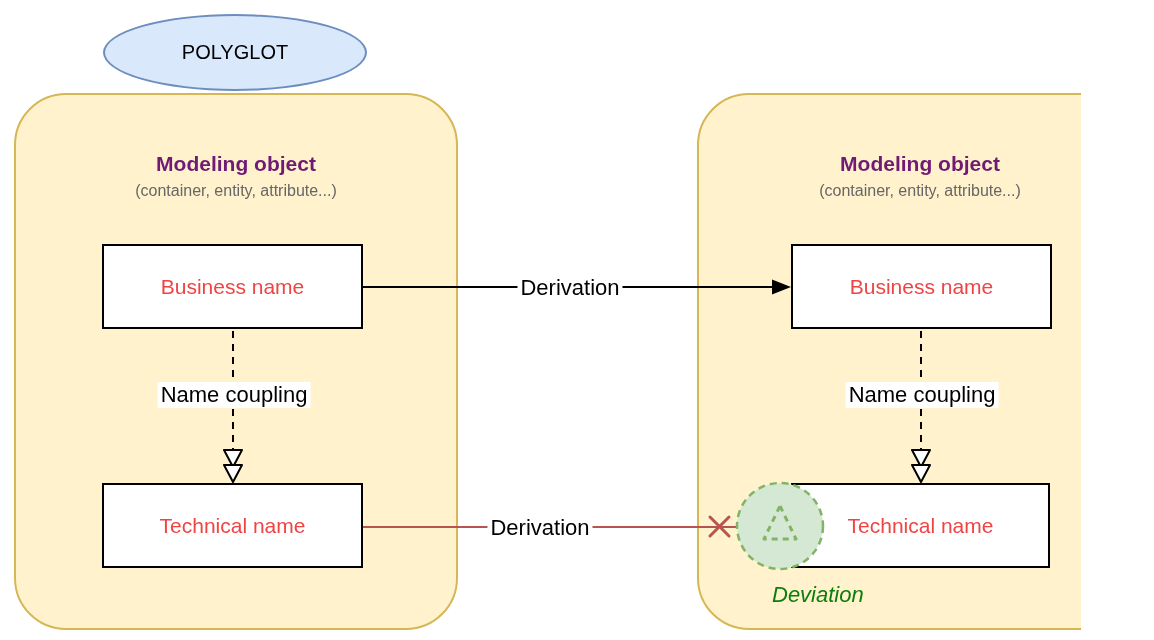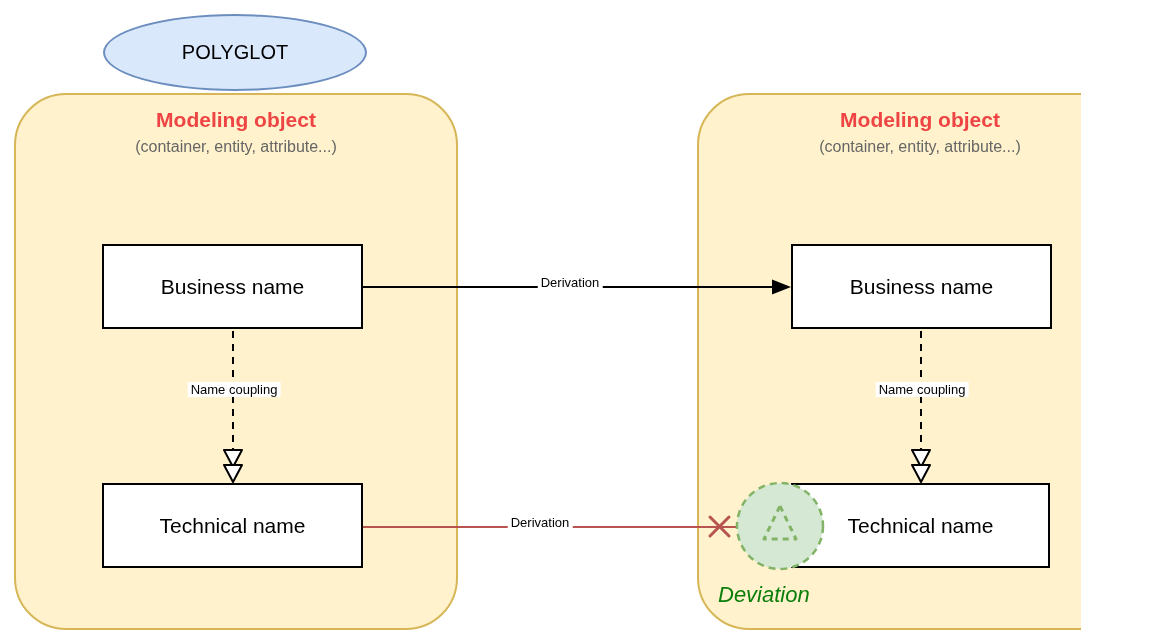--- a/index.html
+++ b/index.html
@@ -19,46 +19,46 @@
     background:#DAE8FC; border:2px solid #6C8EBF; border-radius:50%;
     display:flex; align-items:center; justify-content:center;
     font-size:20px; color:#000; z-index:2;
   }
   .badge.left  { left:103px; width:264px; }
   .badge.right { left:791px; width:260px; }
 
   .panel-title { position:absolute; top:106px; text-align:center; z-index:2; }
   .panel-title.left  { left:14px;  width:444px; }
   .panel-title.right { left:697px; width:446px; }
-  .panel-title .t1 { font-weight:bold; font-size:21px; color:#ef4444; line-height:28px; }
+  .panel-title .t1 { font-weight:bold; font-size:21px; color:#701a75; line-height:28px;margin-top:44px; }
   .panel-title .t2 { font-size:16px; color:#666666; line-height:25px; }
 
   .node {
     position:absolute; box-sizing:border-box; background:#ffffff;
     border:2px solid #000000; display:flex; align-items:center; justify-content:center;
-    font-size:21px; color:#000000; z-index:3;
+    font-size:21px; color:#ef4444; z-index:3;
   }
   #biz-left   { left:102px; top:244px; width:261px; height:85px; }
   #tech-left  { left:102px; top:483px; width:261px; height:85px; }
   #biz-right  { left:791px; top:244px; width:261px; height:85px; }
   #tech-right { left:791px; top:483px; width:259px; height:85px; }
 
   .edges-svg { position:absolute; left:0; top:0; z-index:5; pointer-events:none; }
 
   .edge-label {
     position:absolute; transform:translateX(-50%); background:#ffffff;
-    padding:0 3px; font-size:13px; color:#000; white-space:nowrap; z-index:6;
+    padding:0 3px; font-size:22px; color:#000; white-space:nowrap; z-index:6;
   }
   #lbl-coupling-left  { left:234px; top:382px; }
   #lbl-coupling-right { left:922px; top:382px; }
   #lbl-deriv-top      { left:570px; top:275px; }
   #lbl-deriv-bottom   { left:540px; top:515px; }
 
   #lbl-deviation {
-    position:absolute; left:718px; top:582px; z-index:6;
+    position:absolute; left:772px; top:582px; z-index:6;
     font-style:italic; font-size:22px; color:#0B7E0B;
   }
 </style>
 </head>
 <body>
 
 <div class="canvas">
 
   <div class="container left"></div>
   <div class="container right"></div>

